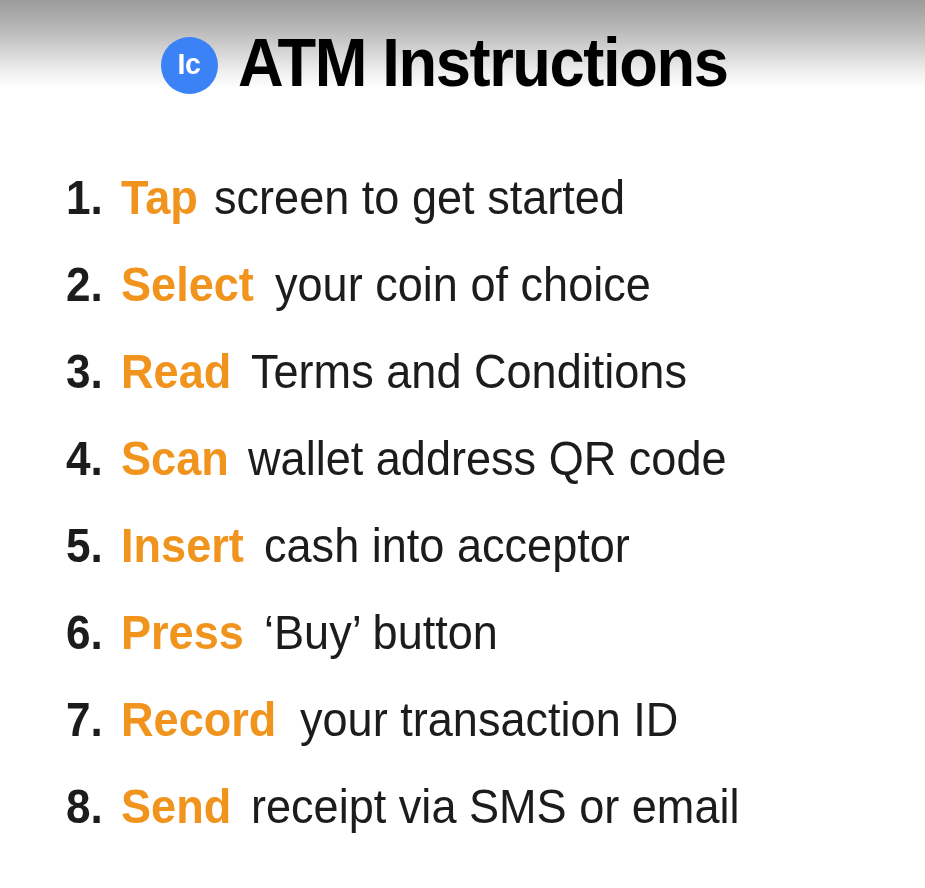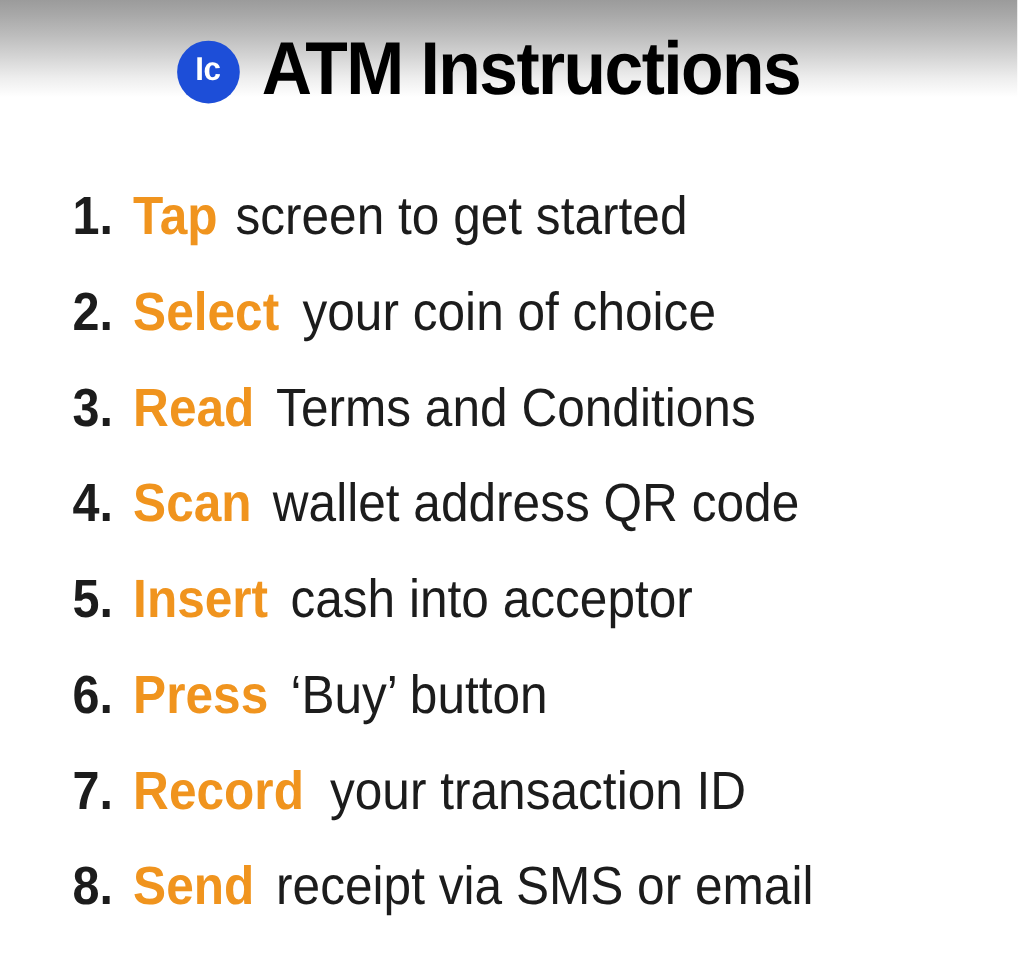--- a/index.html
+++ b/index.html
@@ -48,21 +48,21 @@
   #header-inner {
     display: flex;
     align-items: center;
     gap: 20px;
     transform: translateY(2px);
   }
   #brand-logo {
     width: 57px;
     height: 57px;
     border-radius: 50%;
-    background: #1d4ed8;
+    background: #3b82f6;
     display: flex;
     align-items: center;
     justify-content: center;
     flex: 0 0 auto;
     position: relative;
     top: 3px;
   }
   #brand-logo-text {
     color: #ffffff;
     font-family: "Liberation Sans", sans-serif;

